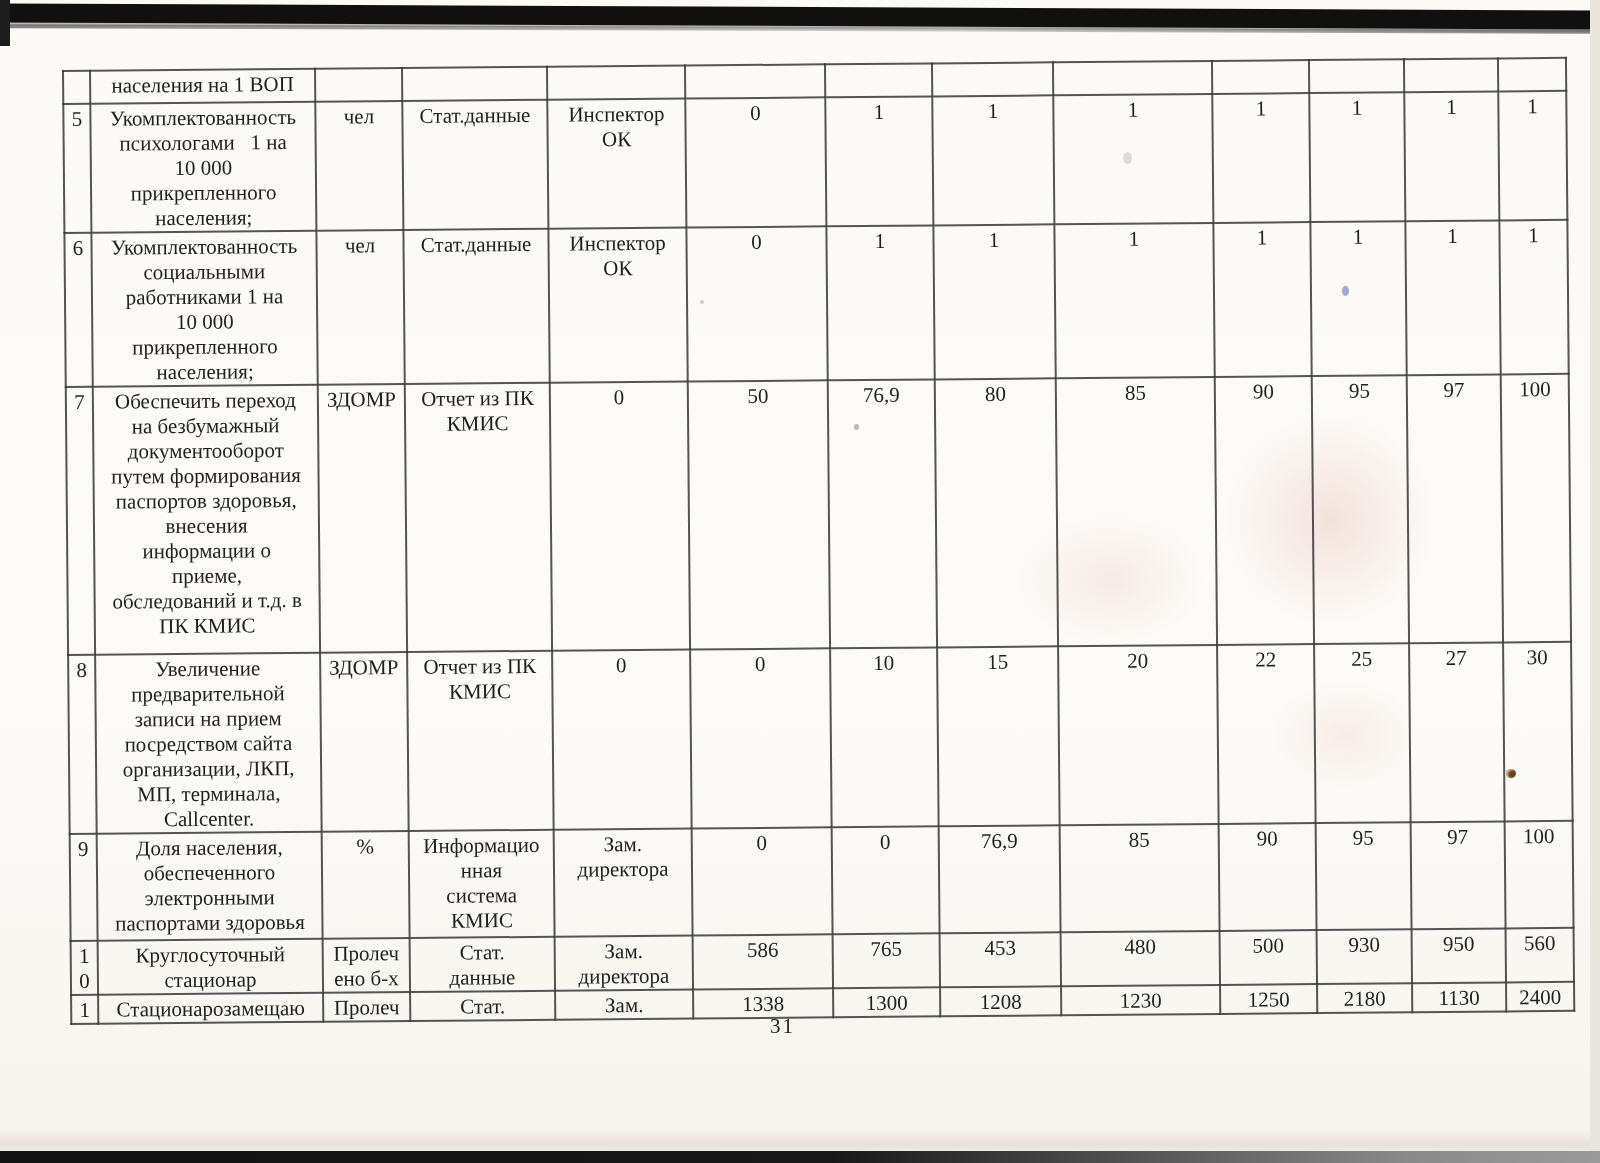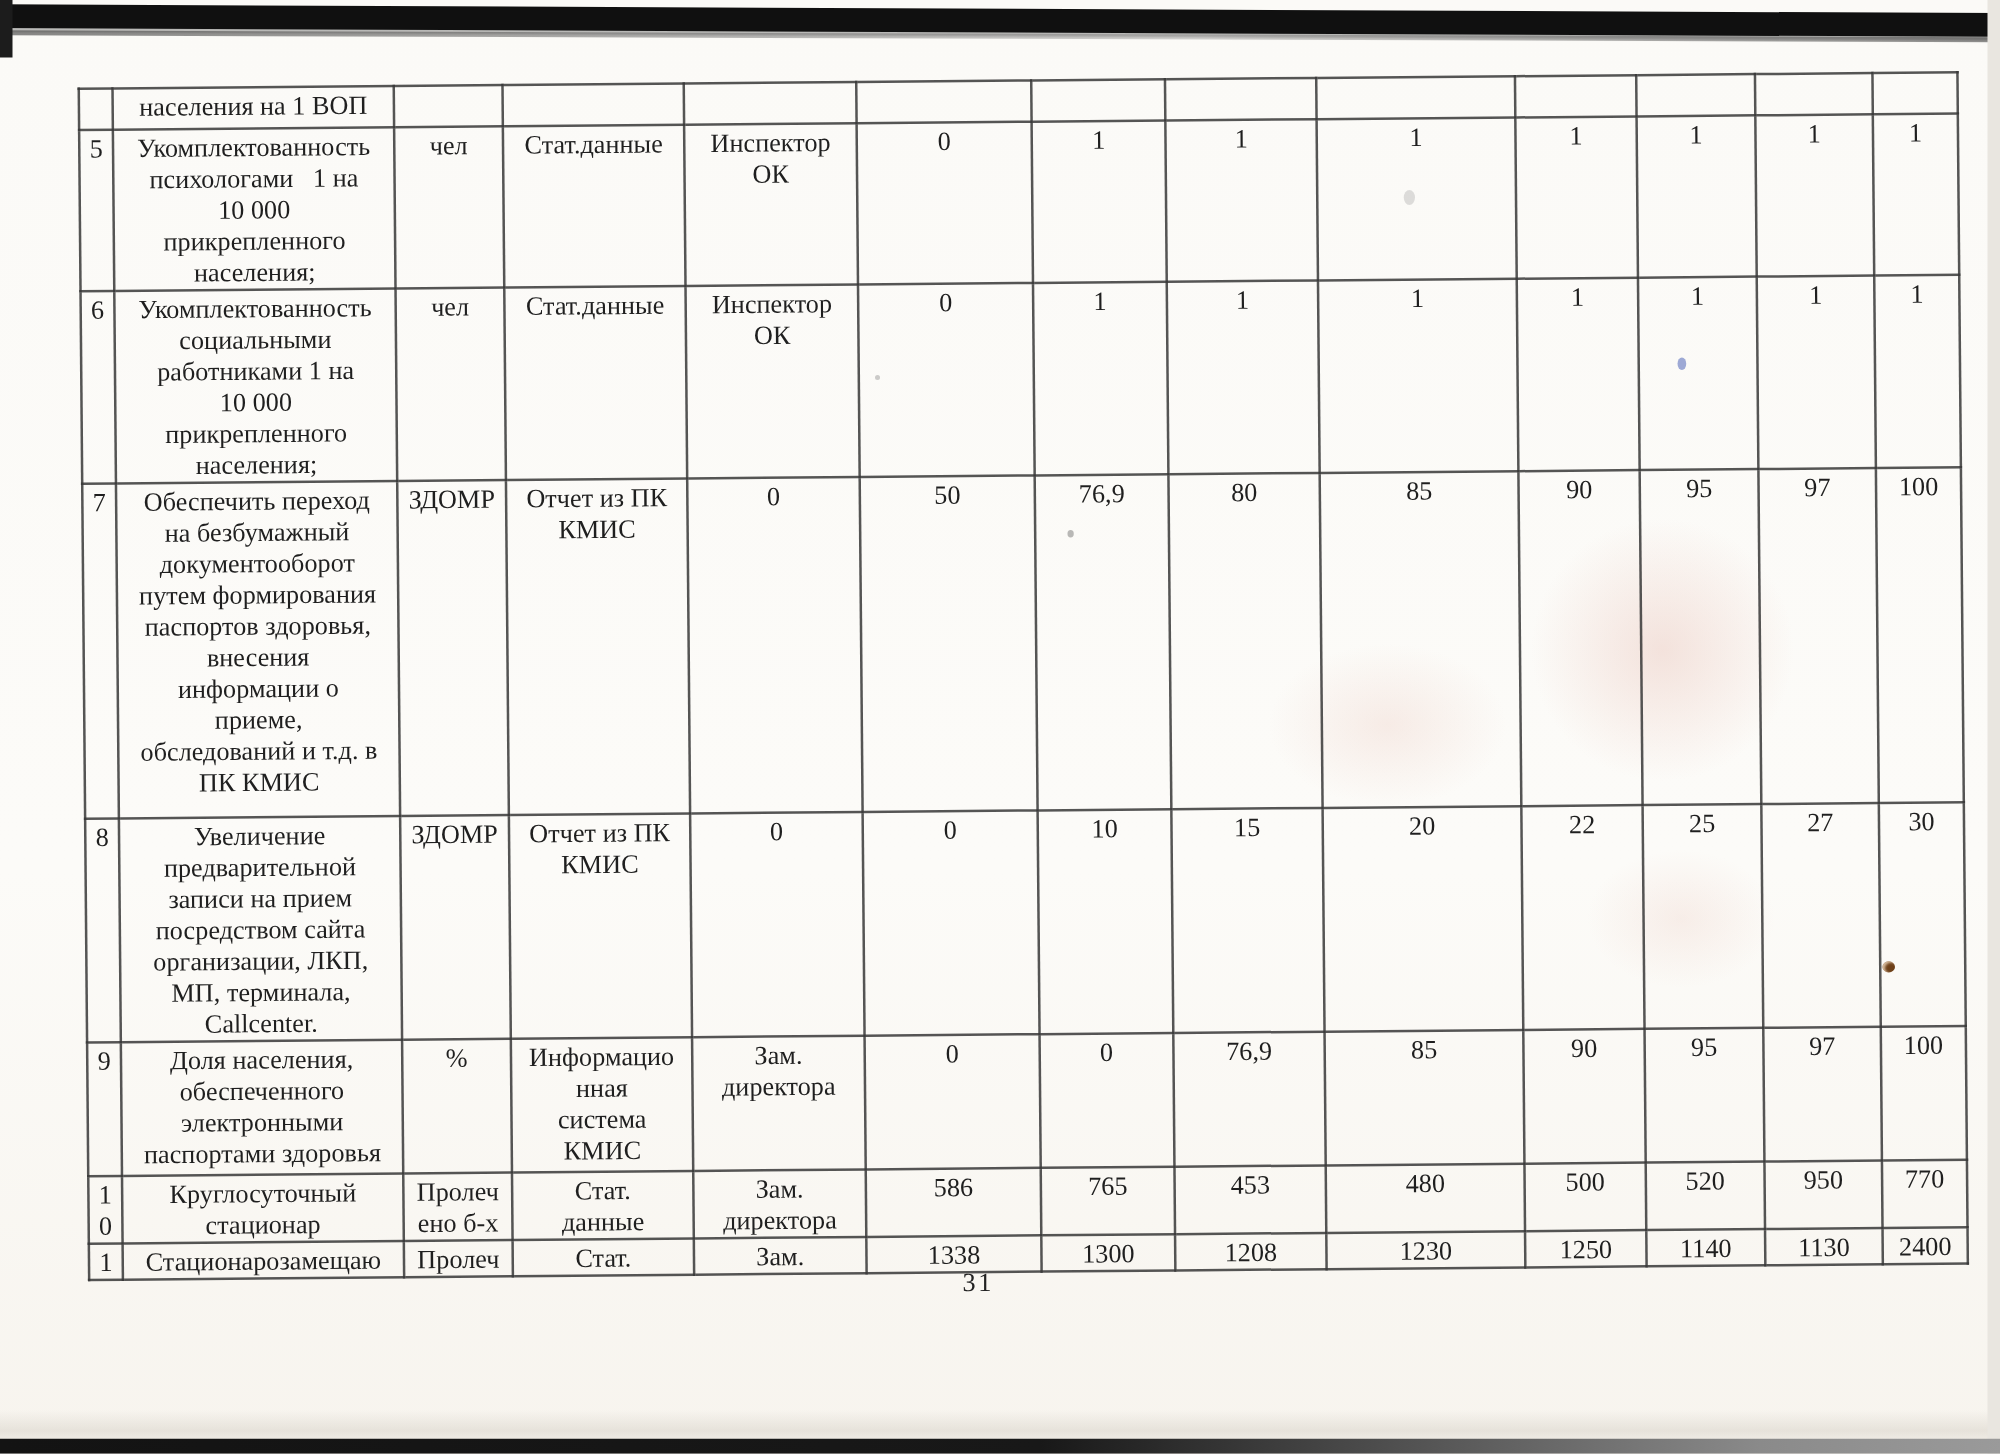--- a/index.html
+++ b/index.html
@@ -254,37 +254,37 @@
 ено б-х</td>
         <td>Стат.
 данные</td>
         <td>Зам.
 директора</td>
         <td>586</td>
         <td>765</td>
         <td>453</td>
         <td>480</td>
         <td>500</td>
-        <td>520</td>
+        <td>930</td>
         <td>950</td>
-        <td>770</td>
+        <td>560</td>
       </tr>
 
       <tr style="height:29px">
         <td class="c-num">1</td>
         <td class="c-name">Стационарозамещаю</td>
         <td>Пролеч</td>
         <td>Стат.</td>
         <td>Зам.</td>
         <td>1338</td>
         <td>1300</td>
         <td>1208</td>
         <td>1230</td>
         <td>1250</td>
-        <td>1140</td>
+        <td>2180</td>
         <td>1130</td>
         <td>2400</td>
       </tr>
     </tbody>
       </table>
   </div>
 
   <div class="pagenum">31</div>
 
   <div class="bottom-band"></div>

